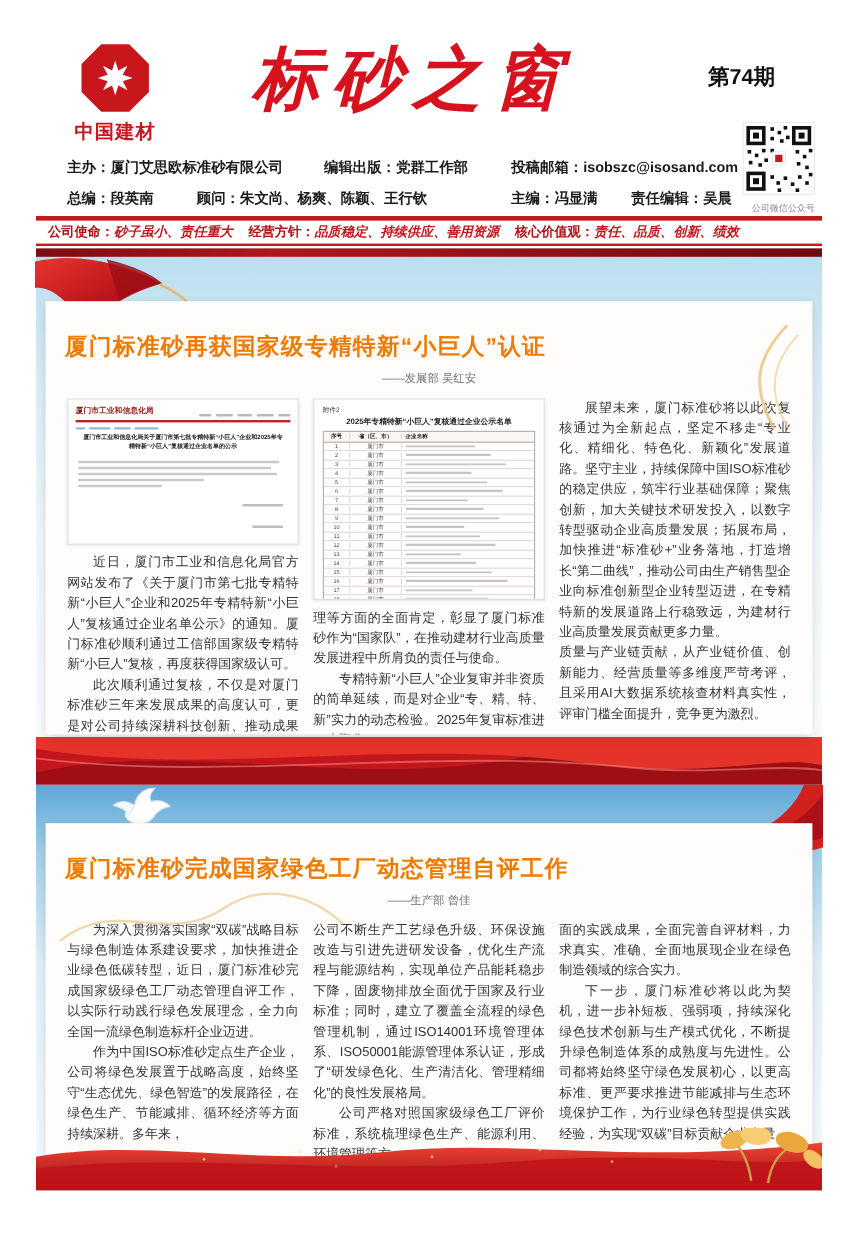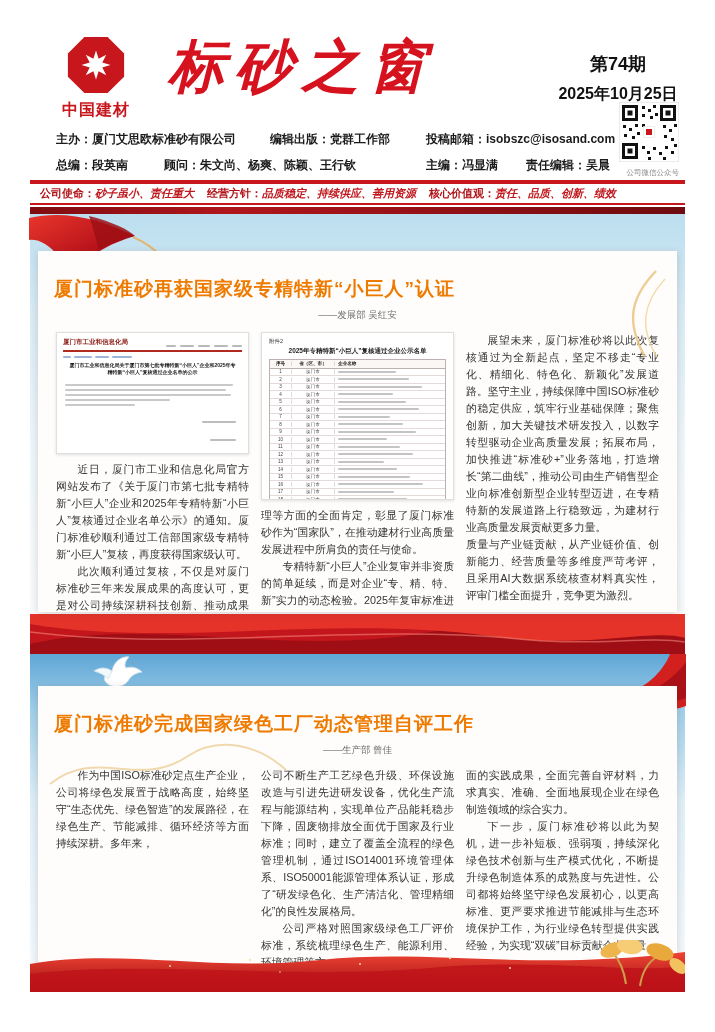--- a/index.html
+++ b/index.html
@@ -5,21 +5,21 @@
   html,body{margin:0;padding:0;background:#ffffff;}
   body{font-family:"Liberation Sans","DejaVu Sans",sans-serif;-webkit-font-smoothing:antialiased;}
   .page{position:relative;width:715px;height:1032px;background:#fff;overflow:hidden;margin:0 auto;}
 
   
   .m-top{height:30px;}
   .header{position:relative;height:150px;margin:0 30px;}
   .logo-wrap{position:absolute;left:26px;top:4px;width:80px;text-align:center;}
   .logo-wrap svg{display:block;margin:0 auto;}
   .logo-text{margin-top:4px;font-size:16px;font-weight:800;color:#c8161d;letter-spacing:1px;}
-  .paper-title{position:absolute;left:138px;top:6px;width:352px;
+  .paper-title{position:absolute;left:138px;top:6px;width:352px;text-align:center;
     font-family:"DejaVu Serif","Liberation Serif",serif;font-style:italic;font-weight:bold;
     font-size:57px;color:#d5121e;letter-spacing:10px;line-height:1.05;}
   .issue-box{position:absolute;left:508px;top:22px;width:160px;text-align:center;color:#111;}
   .issue-no{font-size:18px;font-weight:600;}
   .issue-date{font-size:16px;font-weight:600;margin-top:8px;}
   .qr-wrap{position:absolute;right:6px;top:72px;width:70px;text-align:right;}
   .qr-caption{font-size:7.5px;color:#888;margin-top:2px;white-space:nowrap;}
   .mast-row{position:absolute;left:26px;width:560px;font-size:12px;font-weight:600;color:#1b1b1b;white-space:nowrap;}
   .mast-row1{top:101px;}
   .mast-row2{top:127px;}
@@ -107,21 +107,20 @@
         <polygon points="20,3 44,3 61,20 61,44 44,61 20,61 3,44 3,20" fill="#c8161d"></polygon>
         <polygon fill="#ffffff" points="32,17 34.7,25.5 42.6,21.4 38.5,29.3 47,32 38.5,34.7 42.6,42.6 34.7,38.5 32,47 29.3,38.5 21.4,42.6 25.5,34.7 17,32 25.5,29.3 21.4,21.4 29.3,25.5"></polygon>
       </svg>
       <div class="logo-text">中国建材</div>
     </div>
 
     <div class="paper-title">标砂之窗</div>
 
     <div class="issue-box">
       <div class="issue-no">第74期</div>
-      <div class="issue-date">2025年10月25日</div>
     </div>
 
     <div class="qr-wrap">
       <svg width="60" height="60" viewBox="0 0 60 60">
         <rect width="60" height="60" fill="#fff" stroke="#d8d8d8" stroke-width="1"></rect>
         <g fill="#111">
           <rect x="3" y="3" width="16" height="16"></rect>
             <rect x="41" y="3" width="16" height="16"></rect>
             <rect x="3" y="41" width="16" height="16"></rect>
         </g>
@@ -427,20 +426,21 @@
     </svg>
 
     <div class="card card2">
       <svg class="gold-swirl2" viewBox="0 0 240 70">
         <path d="M2,58 C50,20 90,64 140,30 C170,10 210,18 238,44" stroke="#ecd09a" stroke-width="2" fill="none"></path>
       </svg>
       <h2 class="a-title">厦门标准砂完成国家绿色工厂动态管理自评工作</h2>
       <div class="a-byline">——生产部 曾佳</div>
       <div class="cols">
         <div class="col">
+          <p class="body-p indent">为深入贯彻落实国家“双碳”战略目标与绿色制造体系建设要求，加快推进企业绿色低碳转型，近日，厦门标准砂完成国家级绿色工厂动态管理自评工作，以实际行动践行绿色发展理念，全力向全国一流绿色制造标杆企业迈进。</p>
           <p class="body-p indent">作为中国ISO标准砂定点生产企业，公司将绿色发展置于战略高度，始终坚守“生态优先、绿色智造”的发展路径，在绿色生产、节能减排、循环经济等方面持续深耕。多年来，</p>
         </div>
         <div class="col">
           <p class="body-p">公司不断生产工艺绿色升级、环保设施改造与引进先进研发设备，优化生产流程与能源结构，实现单位产品能耗稳步下降，固废物排放全面优于国家及行业标准；同时，建立了覆盖全流程的绿色管理机制，通过ISO14001环境管理体系、ISO50001能源管理体系认证，形成了“研发绿色化、生产清洁化、管理精细化”的良性发展格局。</p>
           <p class="body-p indent">公司严格对照国家级绿色工厂评价标准，系统梳理绿色生产、能源利用、环境管理等方</p>
         </div>
         <div class="col">
           <p class="body-p">面的实践成果，全面完善自评材料，力求真实、准确、全面地展现企业在绿色制造领域的综合实力。</p>
           <p class="body-p indent">下一步，厦门标准砂将以此为契机，进一步补短板、强弱项，持续深化绿色技术创新与生产模式优化，不断提升绿色制造体系的成熟度与先进性。公司都将始终坚守绿色发展初心，以更高标准、更严要求推进节能减排与生态环境保护工作，为行业绿色转型提供实践经验，为实现“双碳”目标贡献企业力量。</p>
         </div>

